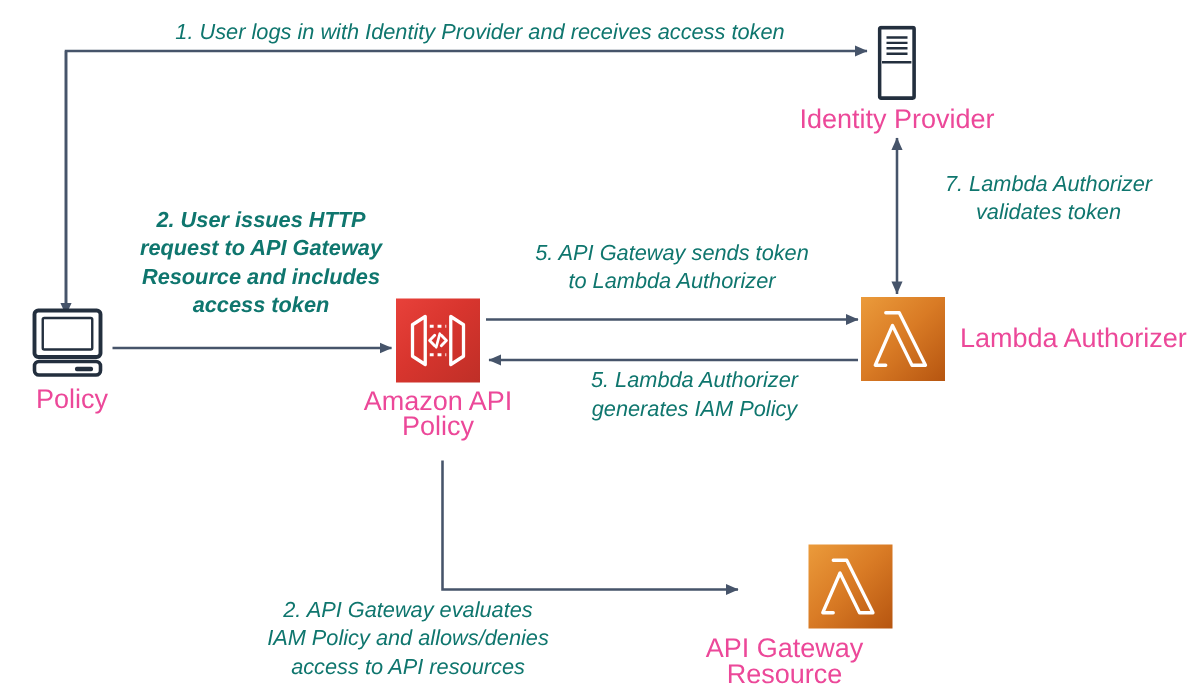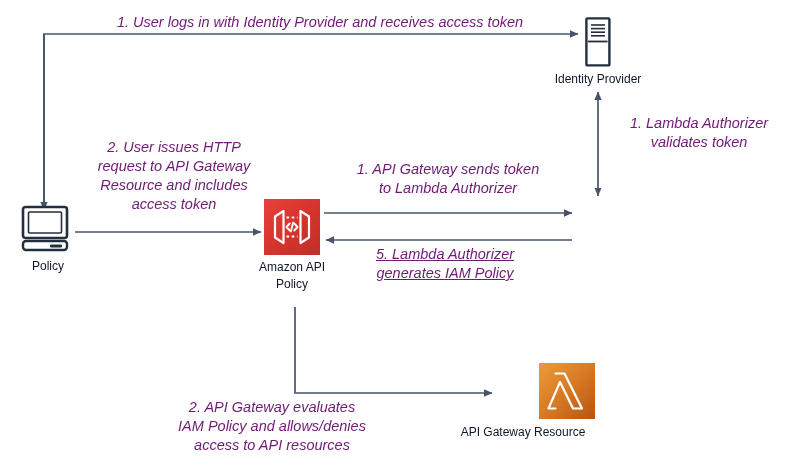--- a/index.html
+++ b/index.html
@@ -29,32 +29,32 @@
   }
   .node {
     position: absolute;
   }
   .node-icon {
     position: relative;
   }
   .node-label {
     position: absolute;
     text-align: center;
-    font-size: 12px;
+    font-size: 18px;
     line-height: 17px;
-    color: #0f172a;
+    color: #ec4899;
     font-family: "Liberation Sans", sans-serif;
     white-space: pre-line;
   }
   .step-text {
     position: absolute;
     font-style: italic;
     font-size: 14.5px;
     line-height: 19px;
-    color: #701a75;
+    color: #0f766e;
     text-align: center;
     font-family: "Liberation Sans", sans-serif;
     white-space: pre-line;
   }
   
   .client-icon {
     width: 56px;
     height: 48px;
   }
   
@@ -161,43 +161,51 @@
 
         <path d="M25.8,24.5 L22.4,28 L25.8,31.5" fill="none" stroke="#ffffff" stroke-width="1.9" stroke-linecap="round" stroke-linejoin="round"></path>
         <path d="M30.2,24.5 L33.6,28 L30.2,31.5" fill="none" stroke="#ffffff" stroke-width="1.9" stroke-linecap="round" stroke-linejoin="round"></path>
         <line x1="29.2" y1="23.5" x2="26.8" y2="32.5" stroke="#ffffff" stroke-width="1.8" stroke-linecap="round"></line>
       </svg>
     </div>
     <div class="node-label" style="left:-32px; top:60px; width:120px;">Amazon API
 Policy</div>
   </div>
 
+  <div class="node" style="left:574px; top:198px;">
+    <div class="node-icon tile tile-lambda">
+      <svg width="56" height="56" viewBox="0 0 56 56">
+        <path d="M16.5,10.5 L25.5,10.5 L43,45.5 L34,45.5 L21,19 L9.5,45.5 L16.5,45.5" fill="none" stroke="#ffffff" stroke-width="2.2" stroke-linejoin="round" stroke-linecap="round"></path>
+      </svg>
+    </div>
+    <div class="node-label" style="left:66px; top:19px; width:180px; text-align:left;">Lambda Authorizer</div>
+  </div>
 
   <div class="node" style="left:495px; top:363px;padding-left:44px;">
     <div class="node-icon tile tile-lambda">
       <svg width="56" height="56" viewBox="0 0 56 56">
         <path d="M16.5,10.5 L25.5,10.5 L43,45.5 L34,45.5 L21,19 L9.5,45.5 L16.5,45.5" fill="none" stroke="#ffffff" stroke-width="2.2" stroke-linejoin="round" stroke-linecap="round"></path>
       </svg>
     </div>
     <div class="node-label" style="left:-60px; top:61px; width:176px;">API Gateway Resource</div>
   </div>
 
   <div class="step-text" style="left:60px; top:13px; width:520px;">1. User logs in with Identity Provider and receives access token</div>
 
-  <div class="step-text" style="left:78px; top:138px; width:192px;">2. User issues HTTP
+  <div class="step-text" style="left:78px; top:138px; width:192px;font-weight:bold;">2. User issues HTTP
 request to API Gateway
 Resource and includes
 access token</div>
 
-  <div class="step-text" style="left:333px; top:160px; width:230px;">1. API Gateway sends token
+  <div class="step-text" style="left:333px; top:160px; width:230px;">5. API Gateway sends token
 to Lambda Authorizer</div>
 
-  <div class="step-text" style="left:610px; top:114px; width:178px;">1. Lambda Authorizer
+  <div class="step-text" style="left:610px; top:114px; width:178px;">7. Lambda Authorizer
 validates token</div>
 
-  <div class="step-text" style="left:345px; top:245px; width:200px;text-decoration:underline;">5. Lambda Authorizer
+  <div class="step-text" style="left:363px; top:245px; width:200px;">5. Lambda Authorizer
 generates IAM Policy</div>
 
   <div class="step-text" style="left:148px; top:398px; width:248px;">2. API Gateway evaluates
 IAM Policy and allows/denies
 access to API resources</div>
 
 </div>
 
 </body></html>

